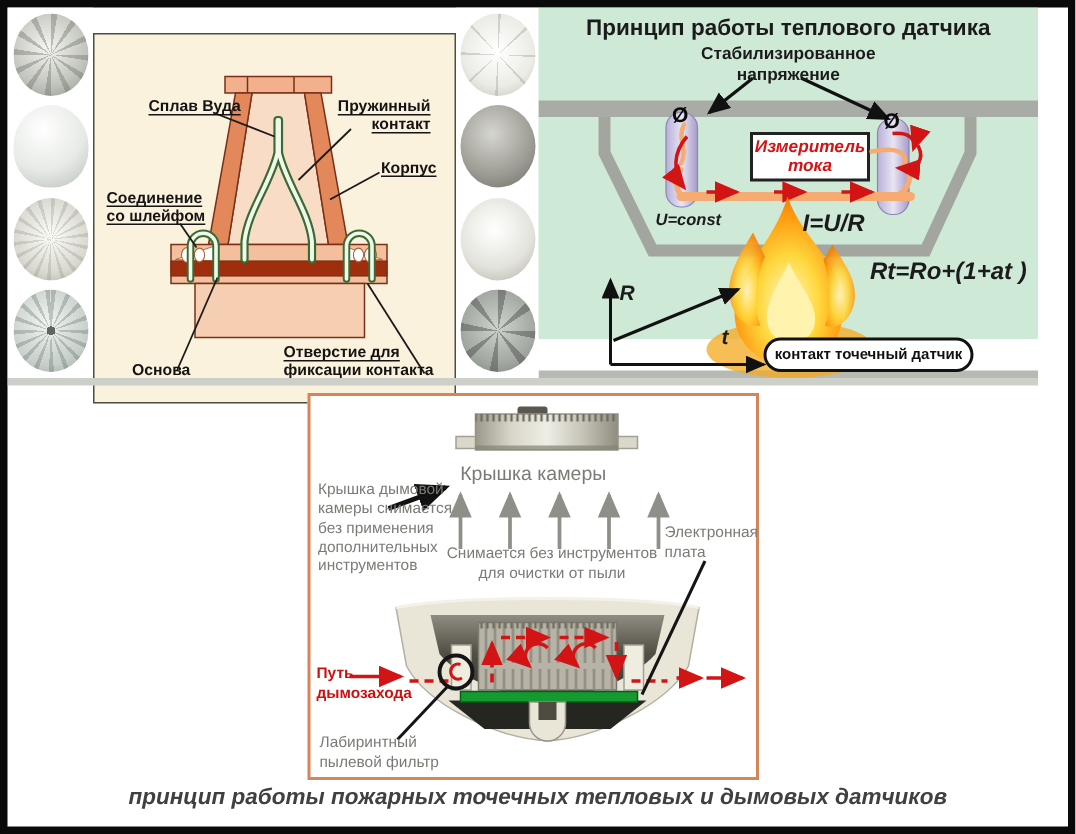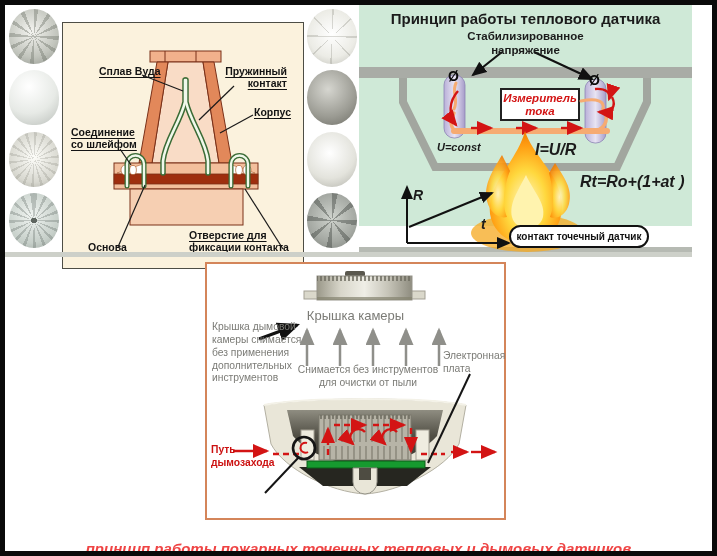--- a/index.html
+++ b/index.html
@@ -27,22 +27,22 @@
   .p-star{background:repeating-conic-gradient(rgba(70,75,70,.45) 0 12deg,transparent 12deg 45deg),
           radial-gradient(circle at 50% 45%,#cfd3cd,#a5a9a3 60%,#7d817b);}
 
   
   .beige-panel{position:absolute;left:57px;top:17px;width:242px;height:247px;background:#fbf2dd;
                border:1px solid #4d4d45;box-sizing:border-box;}
   .green-panel{position:absolute;left:354px;top:0;width:333px;height:221px;background:#cfe9d7;}
   .divider{position:absolute;left:0;top:247px;width:687px;height:5px;background:#cdd0c9;}
   .bottom-panel{position:absolute;left:200px;top:257px;width:301px;height:258px;background:#fff;
                 border:2px solid #d4855a;box-sizing:border-box;}
-  .caption{position:absolute;left:0;top:535px;width:707px;text-align:center;font-style:italic;
-           font-weight:600;font-size:15px;color:#ef4444;}
+  .caption{position:absolute;left:0;top:518px;width:707px;text-align:center;font-style:italic;
+           font-weight:600;font-size:15px;color:#404040;}
 
   
   .lbl{position:absolute;font-weight:700;font-size:10.5px;line-height:1.18;color:#141414;
        white-space:pre-line;text-decoration:underline;text-underline-offset:2px;}
   .l-wood{left:36px;top:42px;}
   .l-spring{left:146px;top:42px;width:78px;text-align:right;}
   .l-housing{left:191px;top:83px;}
   .l-loop{left:8px;top:103px;}
   .l-base{left:25px;top:218px;}
   .l-hole{left:126px;top:206px;width:100px;}
@@ -306,16 +306,18 @@
 камеры снимается
 без применения
 дополнительных
 инструментов</div>
     <div class="bl b-cleannote">Снимается без инструментов
 для очистки от пыли</div>
     <div class="bl b-board">Электронная
 плата</div>
     <div class="bl b-smokepath">Путь
 дымозахода</div>
+    <div class="bl b-filter">Лабиринтный
+пылевой фильтр</div>
   </section>
 
   <div class="caption">принцип работы пожарных точечных тепловых и дымовых датчиков</div>
 </div>
 
 </body></html>

